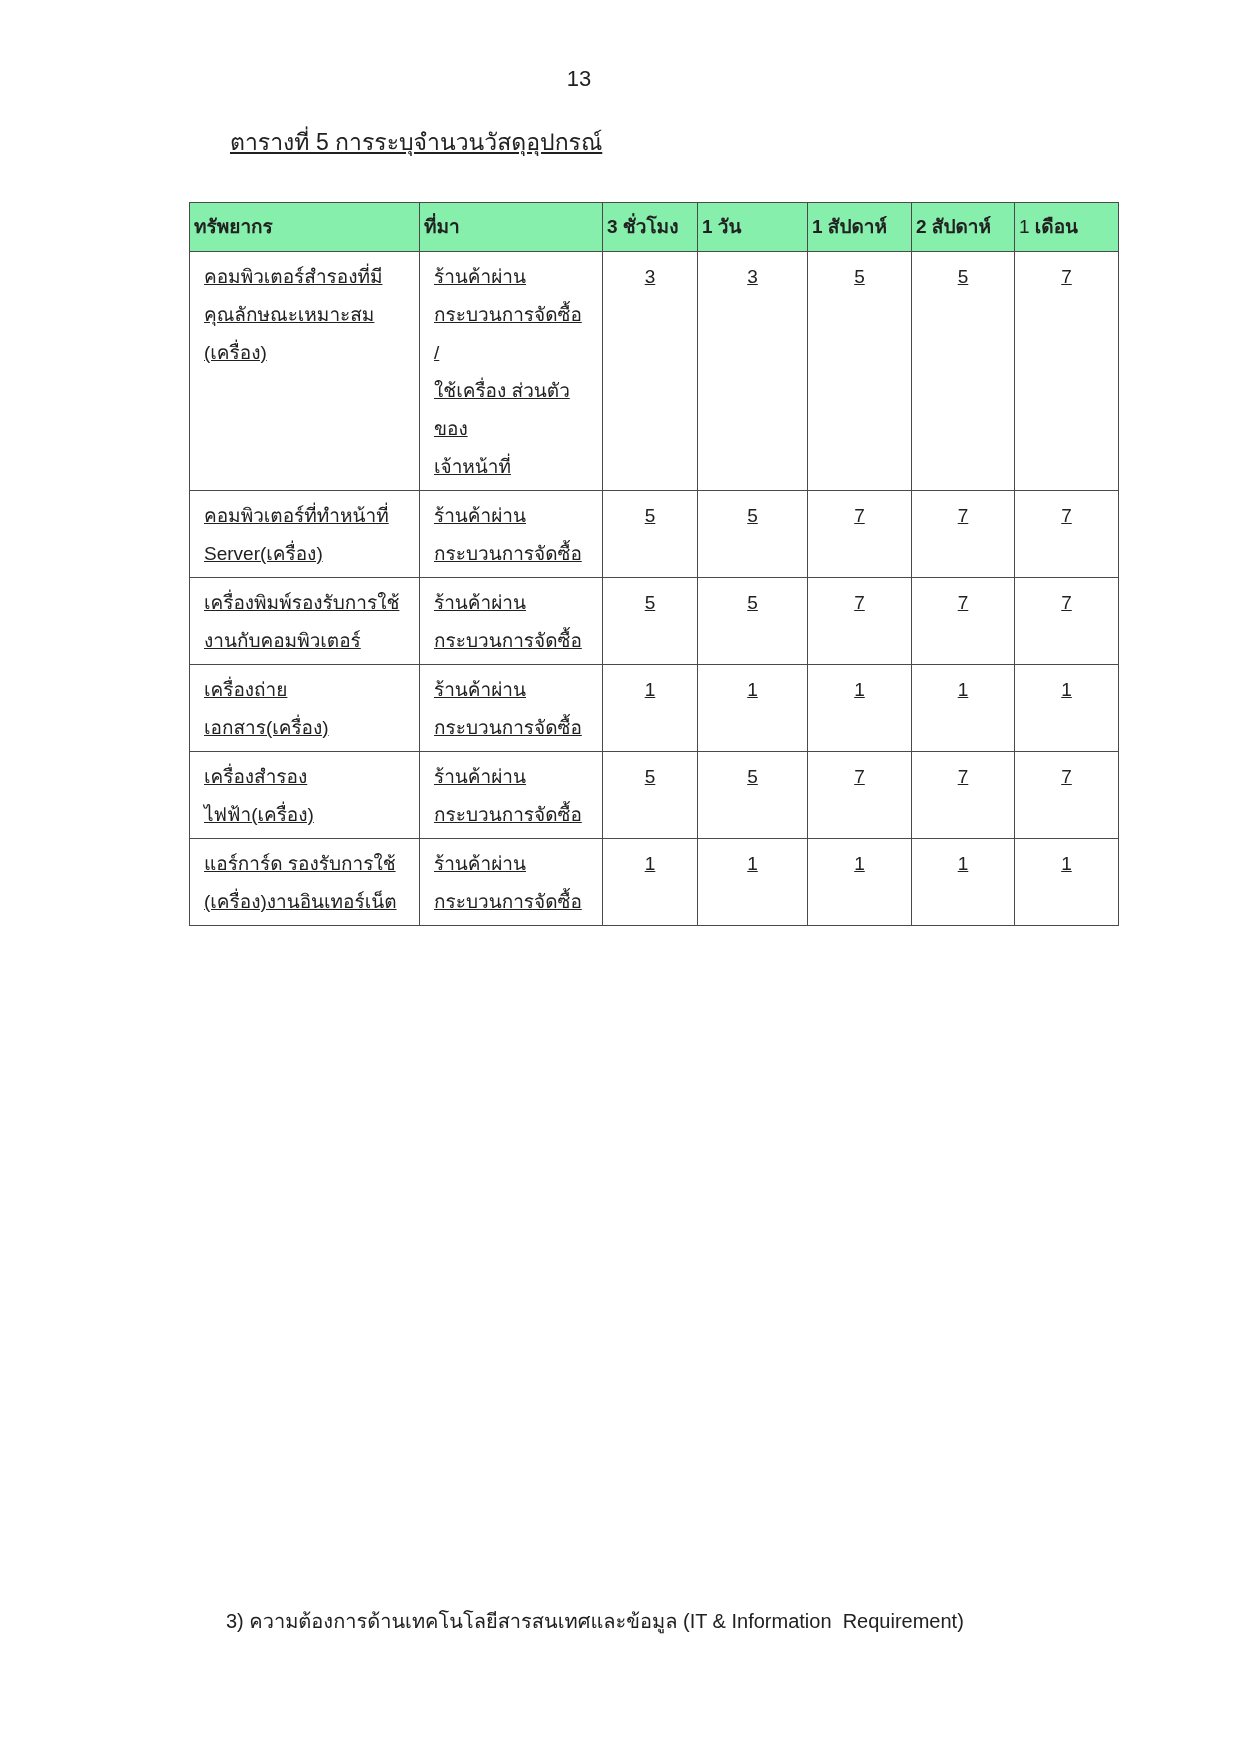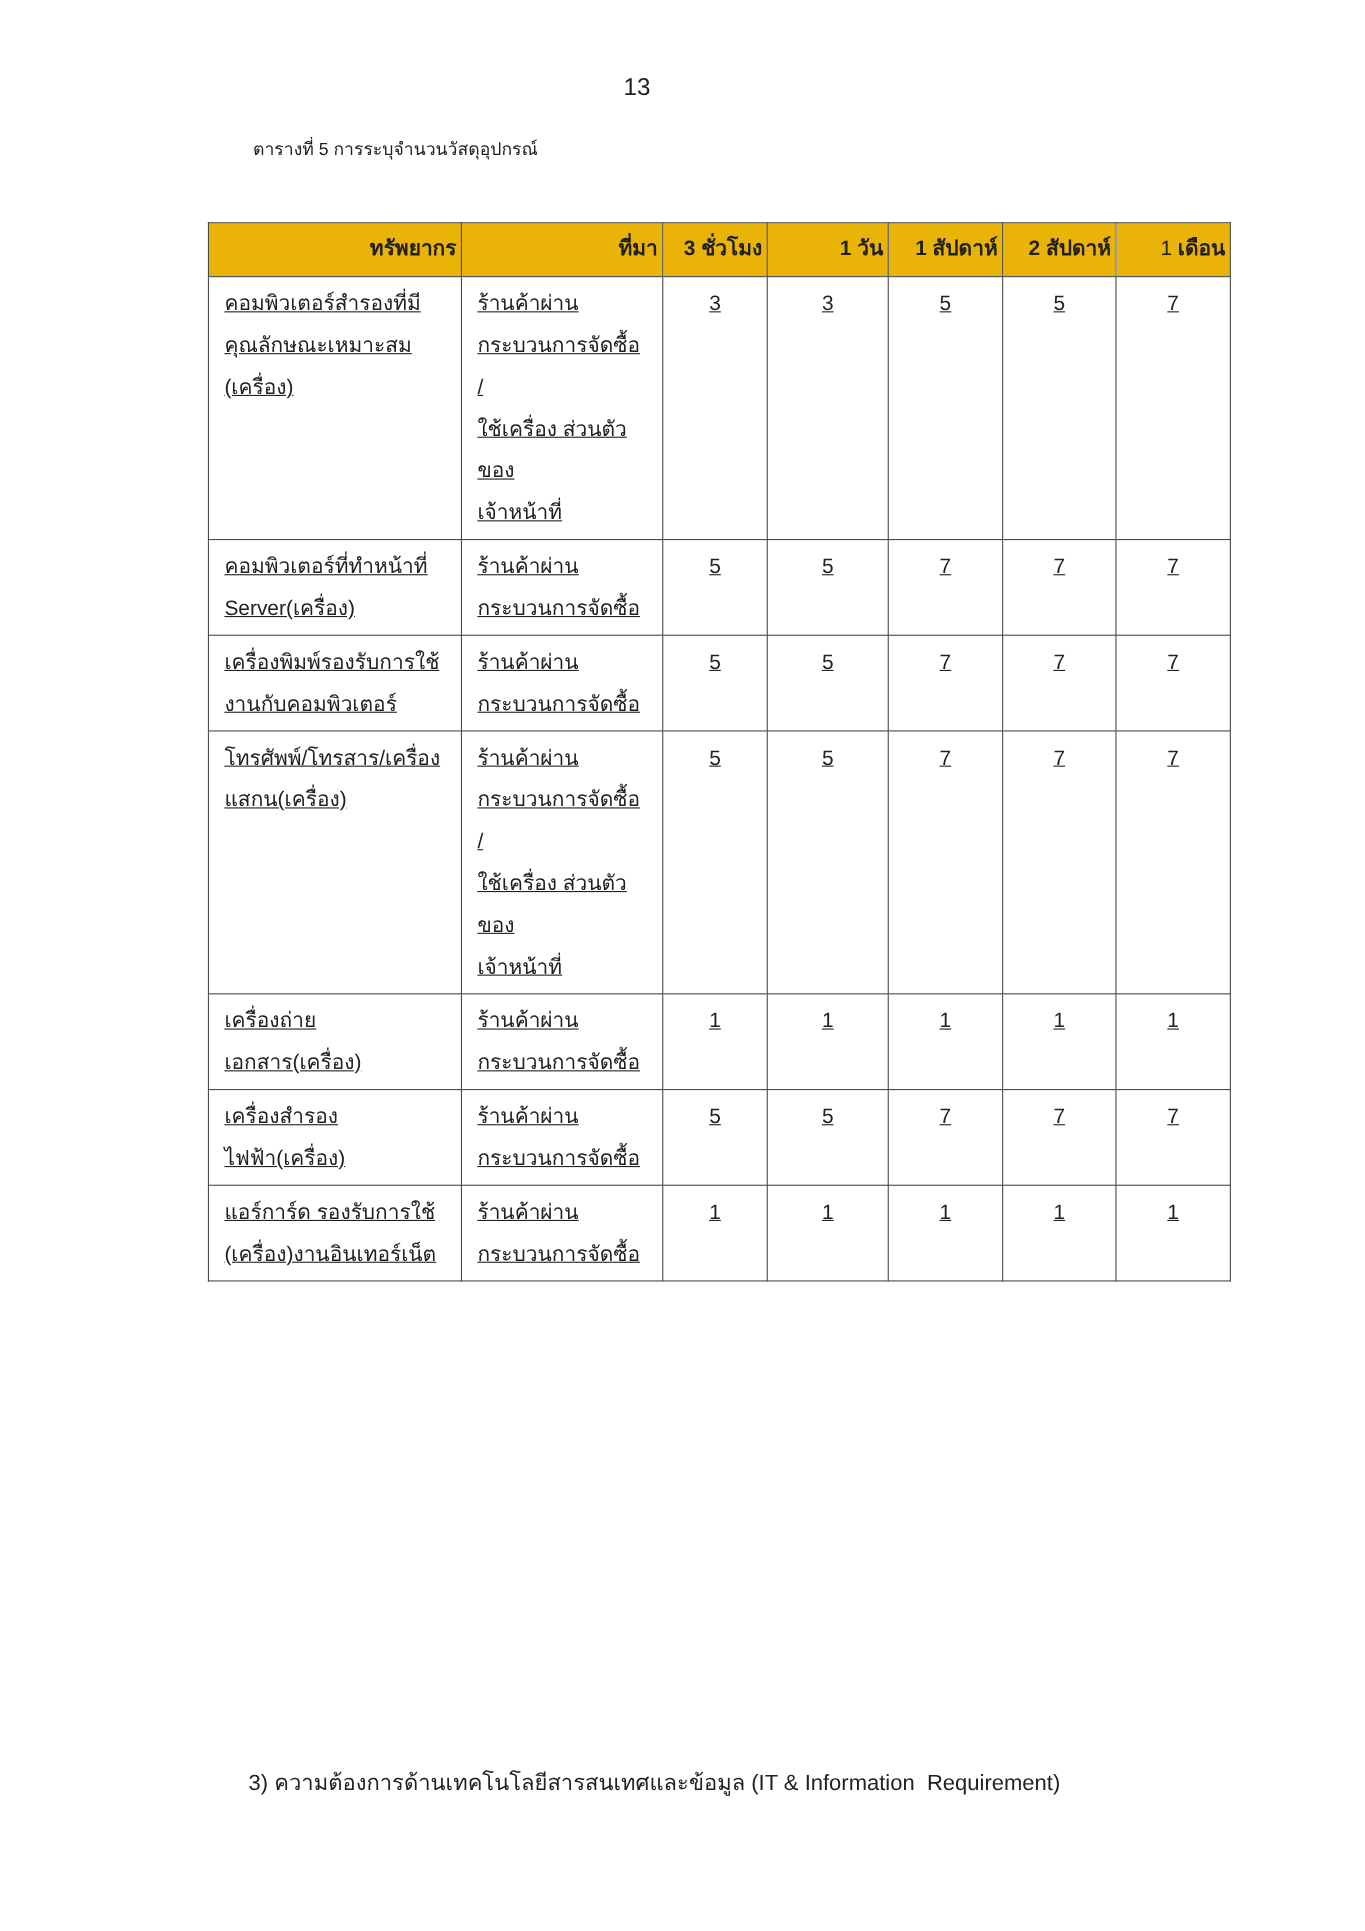--- a/index.html
+++ b/index.html
@@ -22,45 +22,46 @@
     left: 0;
     width: 1158px;
     text-align: center;
     font-size: 22px;
     line-height: 1.2;
   }
   .doc-title {
     position: absolute;
     top: 126px;
     left: 230px;
-    font-size: 16px;
+    font-size: 23px;
     line-height: 1.4;
     white-space: nowrap;
+    text-decoration: underline;
   }
   table.materials-table {
     position: absolute;
     top: 202px;
     left: 189px;
     width: 929px;
     border-collapse: collapse;
     table-layout: fixed;
     font-size: 19px;
   }
   .materials-table th,
   .materials-table td {
     border: 1px solid #4a4a4a;
     vertical-align: top;
     overflow: hidden;
   }
   .materials-table th {
-    background: #eab308;
+    background: #86efac;
     font-weight: bold;
     height: 44px;
     vertical-align: middle;
-    text-align: right;
+    text-align: left;
     line-height: 1.2;
     padding: 2px 4px;
   }
   .th-prefix {
     font-weight: 400;
   }
   .materials-table td {
     padding: 6px 10px 4px 14px;
     line-height: 2.0;
     white-space: pre-line;
@@ -142,33 +143,20 @@
 งานกับคอมพิวเตอร์</td>
         <td class="c-src">ร้านค้าผ่าน
 กระบวนการจัดซื้อ</td>
         <td class="c-num">5</td>
         <td class="c-num">5</td>
         <td class="c-num">7</td>
         <td class="c-num">7</td>
         <td class="c-num">7</td>
       </tr>
       <tr>
-        <td class="c-res">โทรศัพพ์/โทรสาร/เครื่อง
-แสกน(เครื่อง)</td>
-        <td class="c-src">ร้านค้าผ่าน
-กระบวนการจัดซื้อ /
-ใช้เครื่อง ส่วนตัวของ
-เจ้าหน้าที่</td>
-        <td class="c-num">5</td>
-        <td class="c-num">5</td>
-        <td class="c-num">7</td>
-        <td class="c-num">7</td>
-        <td class="c-num">7</td>
-      </tr>
-      <tr>
         <td class="c-res">เครื่องถ่ายเอกสาร(เครื่อง)</td>
         <td class="c-src">ร้านค้าผ่าน
 กระบวนการจัดซื้อ</td>
         <td class="c-num">1</td>
         <td class="c-num">1</td>
         <td class="c-num">1</td>
         <td class="c-num">1</td>
         <td class="c-num">1</td>
       </tr>
       <tr>

